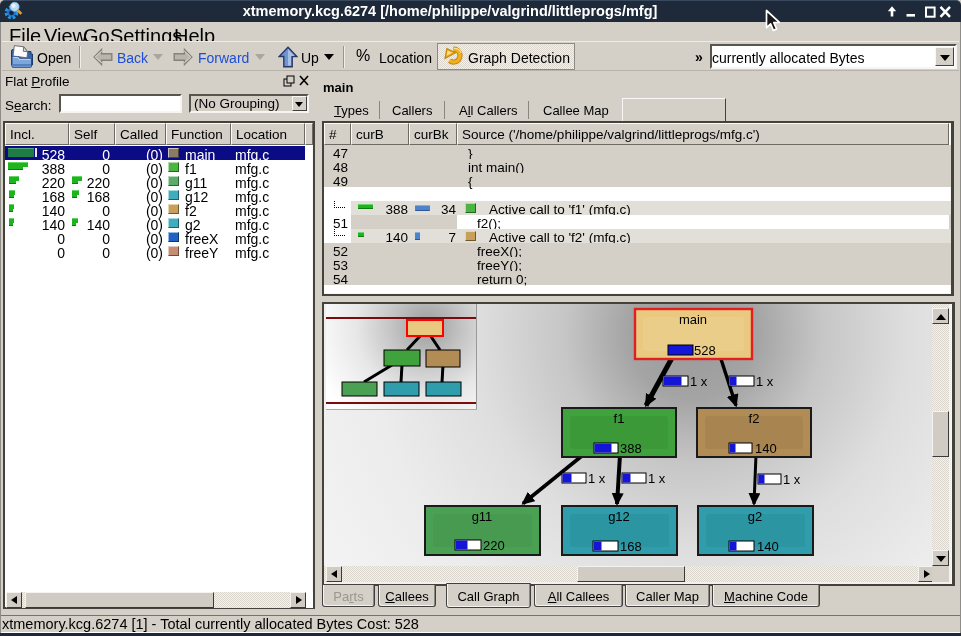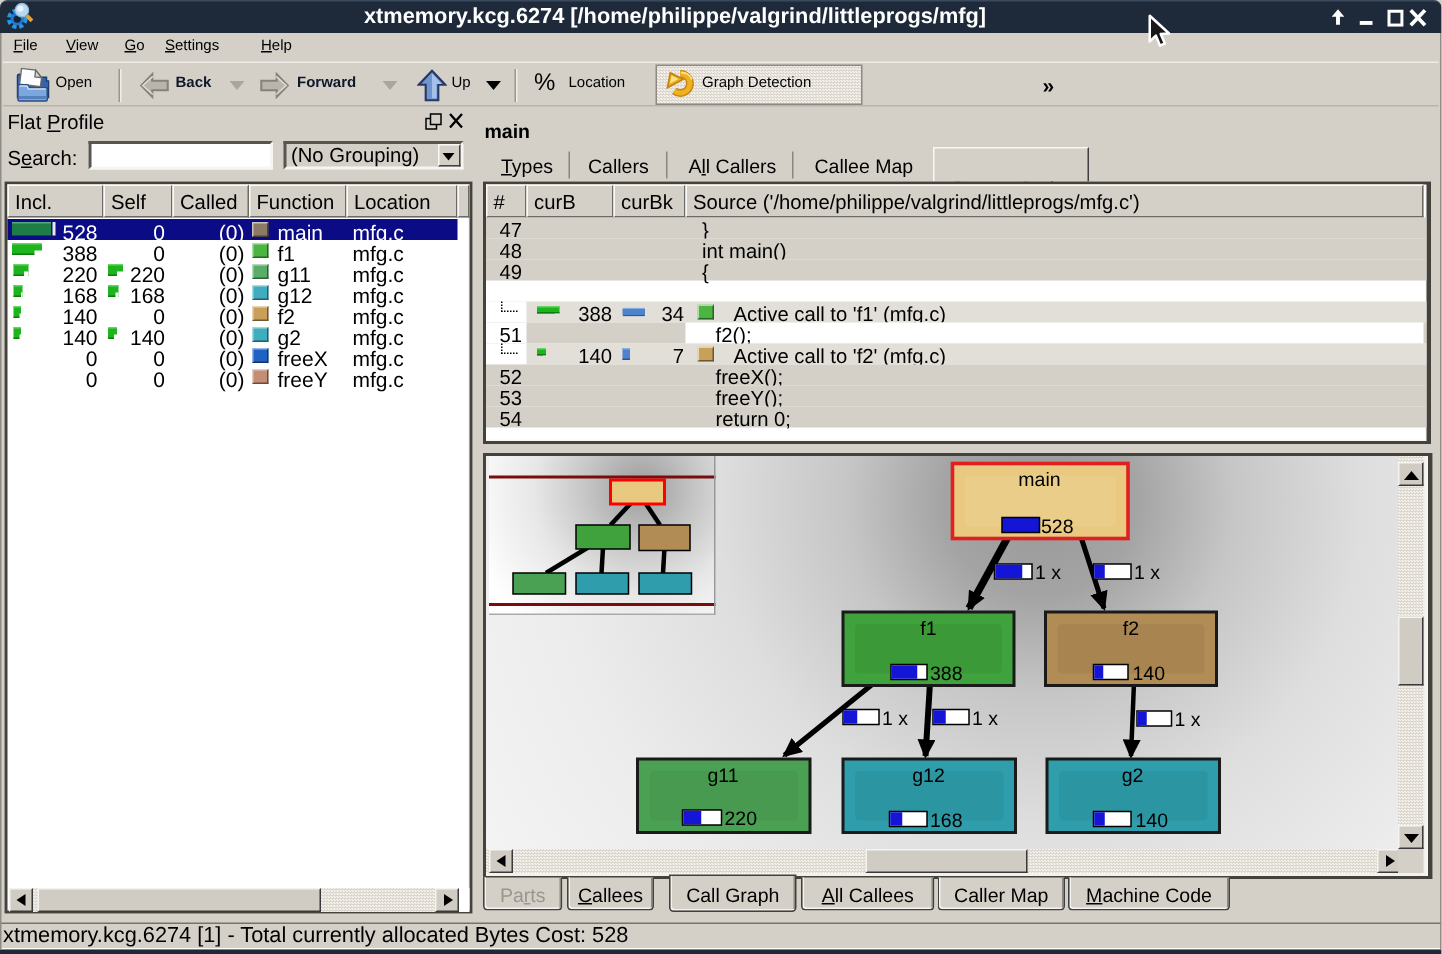--- a/index.html
+++ b/index.html
@@ -10,29 +10,29 @@
 u { text-decoration:underline; text-underline-offset:1px; }
 
 
 #titlebar { left:0; top:0; width:961px; height:22px; background:#1e2a3a;
   border-top:1px solid #3a4a5e; border-radius:5px 5px 0 0; }
 #title-text { left:0; top:2.5px; width:900px; text-align:center; color:#fff;
   font-weight:bold; font-size:14.5px; }
 
 
 #menubar { left:2px; top:22px; width:957px; height:19px; background:#d4d0c8; }
-#menubar span { position:absolute; top:3px; font-size:10px; }
+#menubar span { position:absolute; top:3px; font-size:20px; }
 
 
 #toolbar { left:2px; top:41px; width:957px; height:30px; background:#d4d0c8;
   border-top:1px solid #eeece8; border-bottom:1px solid #b8b4ac; }
 .tbsep { position:absolute; top:4px; width:2px; height:22px;
   border-left:1px solid #9a968e; border-right:1px solid #f0eee9; }
-.tbtxt { position:absolute; top:7.5px; font-size:10px; }
-.gray { color:#0f172a;font-weight:bold; }
+.tbtxt { position:absolute; top:7.5px; font-size:14px; }
+.gray { color:#1d4ed8; }
 .dd { position:absolute; width:0; height:0; border-left:5px solid transparent;
   border-right:5px solid transparent; border-top:6.5px solid #000; top:12px; }
 .ddg { border-top-color:#aaa69e; }
 .hdrcell { position:absolute; background:#d4d0c8;
   border-top:1px solid #fbfaf8; border-left:1px solid #fbfaf8;
   border-right:1px solid #6c6a64; border-bottom:1px solid #6c6a64;
   padding:3px 0 0 4px; height:22px; }
 .btn3d { background:#d4d0c8; border-top:1px solid #f8f7f4; border-left:1px solid #f8f7f4;
   border-right:1px solid #404040; border-bottom:1px solid #404040; }
 
@@ -147,20 +147,28 @@
     <path d="M10.5 5.2 A 6.4 6.4 0 1 1 6.6 16.6" fill="none" stroke="#c8860c" stroke-width="5.2"></path>
     <path d="M10.5 5.2 A 6.4 6.4 0 1 1 6.6 16.6" fill="none" stroke="#efb11f" stroke-width="3.2"></path>
     <path d="M11 4.4 A 7.4 7.4 0 0 1 18.3 9.0" fill="none" stroke="#fbe08a" stroke-width="1.3"></path>
     <path d="M2.0 14.4 L3.9 4.6 L12.4 8.8 z" fill="#efb11f" stroke="#c8860c" stroke-width="1.2"></path>
     <path d="M3.6 11.6 L4.7 6.4 L9.3 8.7 z" fill="#fbe08a" stroke="none"></path>
   </svg>
   <span class="tbtxt" style="left:466px">Graph Detection</span>
 
   <span class="abs" style="left:693px;top:7px;font-weight:bold;font-size:14px">»</span>
 
+  <div class="abs" style="left:708px;top:2px;width:247px;height:25px;background:#fff;
+       border-top:2px solid #58554e;border-left:2px solid #58554e;
+       border-right:2px solid #f6f5f2;border-bottom:2px solid #f6f5f2;">
+    <span class="abs" style="left:0px;top:4px;font-size:14px">currently allocated Bytes</span>
+    <div class="abs btn3d" style="right:1px;top:1px;width:19px;height:19px;">
+      <div class="arr" style="left:4px;top:7px;border-left:5px solid transparent;border-right:5px solid transparent;border-top:6px solid #000"></div>
+    </div>
+  </div>
 </div>
 
 <div class="abs" id="flat-title">
   <span class="abs" style="left:3px;top:2px">Flat <u>P</u>rofile</span>
   <svg class="abs" style="left:281px;top:3px" width="26" height="12" viewBox="0 0 26 12">
     <rect x="1" y="4" width="7" height="7" fill="none" stroke="#000"></rect>
     <rect x="4" y="1" width="7" height="7" fill="#d4d0c8" stroke="#000"></rect>
     <path d="M17 1 L25 10 M25 1 L17 10" stroke="#000" stroke-width="1.6" fill="none"></path>
   </svg>
 </div>

